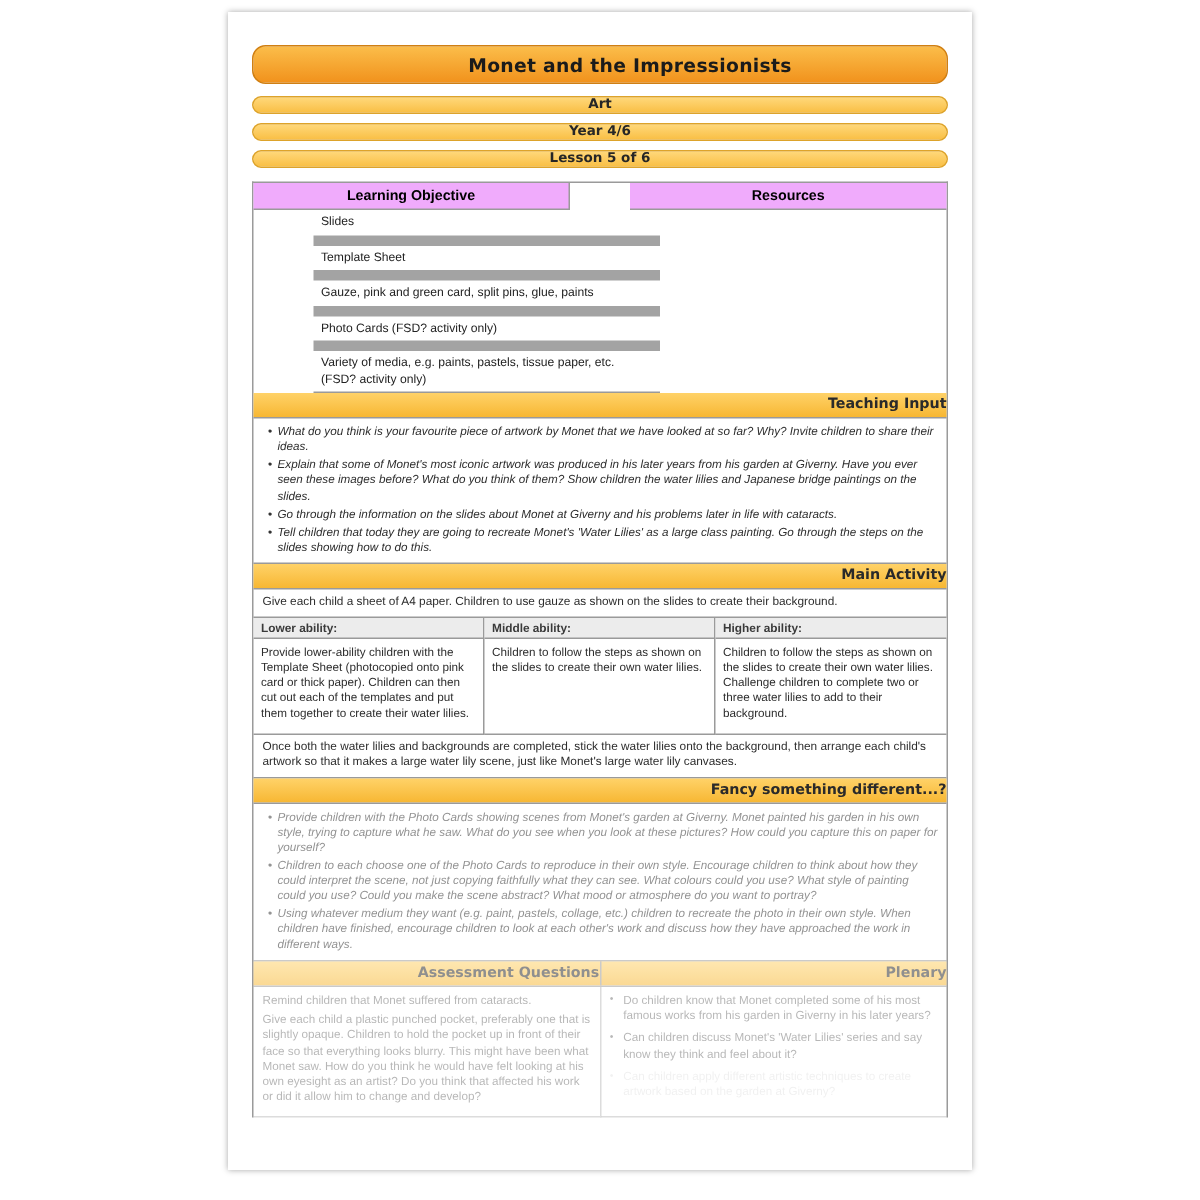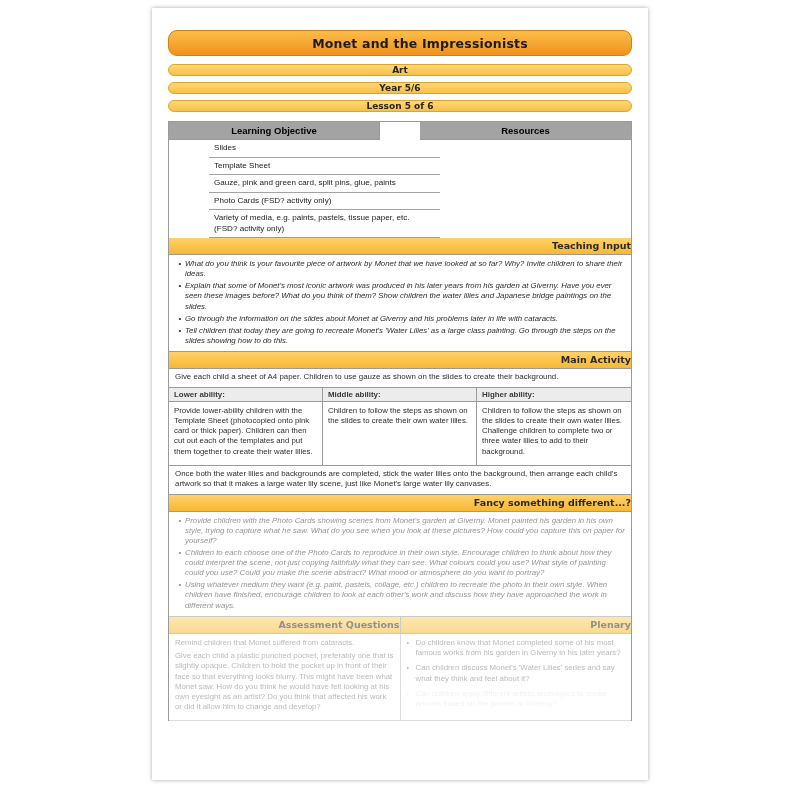--- a/index.html
+++ b/index.html
@@ -59,39 +59,39 @@
     color:#262626;
   }
 
   
   .tbl{border:1px solid #9a9a9a;border-bottom:none;}
   .row{display:flex;}
   .cell{border-right:1px solid #9a9a9a;border-bottom:1px solid #9a9a9a;box-sizing:border-box;}
   .cell:last-child{border-right:none;margin-left:40px;}
 
   .hdr{
-    background:#a3a3a3;
+    background:#f0abfc;
     text-align:center;
     font-weight:bold;
     font-size:9.5px;
     color:#000;
     padding:3px 0 3px;
   }
   .lo-body{
     padding:6px 8px;
     font-size:8.3px;
     color:#222;
     display:flex;align-items:center;justify-content:center;
     text-align:center;
     line-height:1.35;
   }
   .res-line{
     font-size:8.1px;color:#222;
     padding:3px 5px;
-    border-bottom:1px solid #a3a3a3;
+    border-bottom:7px solid #a3a3a3;
     line-height:1.3;
   }
   .res-line:last-child{border-bottom:none;}
 
   
   .sec{
     background:linear-gradient(#ffd268,#f7b733);
     border-bottom:1px solid #9a9a9a;
     text-align:right;
     font-family:"DejaVu Sans", sans-serif;
@@ -173,21 +173,21 @@
 
     <div class="title-bar">
       <div class="t">Monet and the Impressionists</div>
     </div>
 
     <div class="pills">
       <div class="pill">
           <span>Art</span>
         </div>
       <div class="pill">
-          <span>Year 5/6</span>
+          <span>Year 4/6</span>
         </div>
       <div class="pill">
           <span>Lesson 5 of 6</span>
         </div>
     </div>
 
     <div class="tbl">
 
       <div class="row">
         <div class="cell hdr" style="width:50%">Learning Objective</div>
@@ -265,21 +265,21 @@
           <p>Remind children that Monet suffered from cataracts.</p>
           <p>Give each child a plastic punched pocket, preferably one that is slightly opaque. Children to hold the pocket up in front of their face so that everything looks blurry. This might have been what Monet saw. How do you think he would have felt looking at his own eyesight as an artist? Do you think that affected his work or did it allow him to change and develop?</p>
         </div>
         <div class="pcell fade2">
           <div class="qbul">
               <div class="dot">•</div>
               <div class="txt">Do children know that Monet completed some of his most famous works from his garden in Giverny in his later years?</div>
             </div>
           <div class="qbul">
               <div class="dot">•</div>
-              <div class="txt">Can children discuss Monet's 'Water Lilies' series and say what they think and feel about it?</div>
+              <div class="txt">Can children discuss Monet's 'Water Lilies' series and say know they think and feel about it?</div>
             </div>
           <div class="qbul fade3">
               <div class="dot">•</div>
               <div class="txt">Can children apply different artistic techniques to create artwork based on the garden at Giverny?</div>
             </div>
         </div>
       </div>
 
     </div>
 

